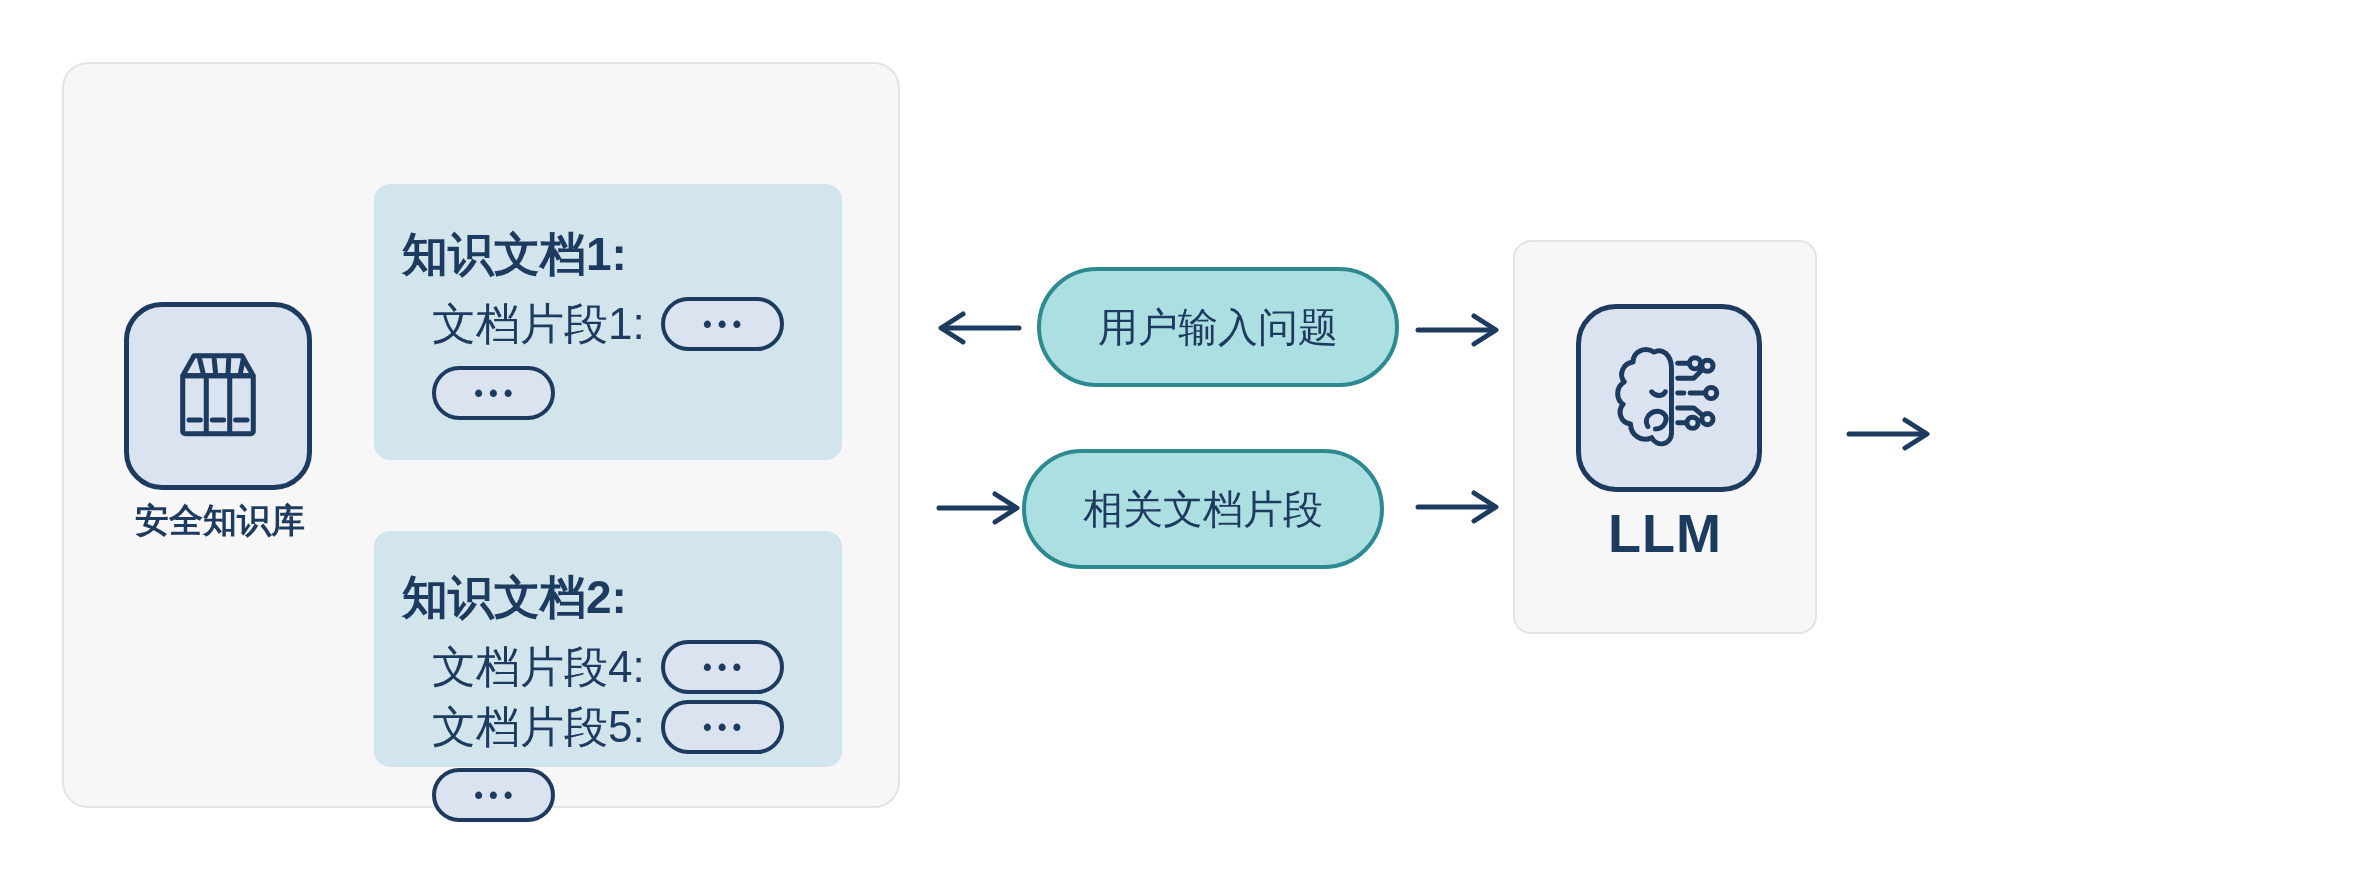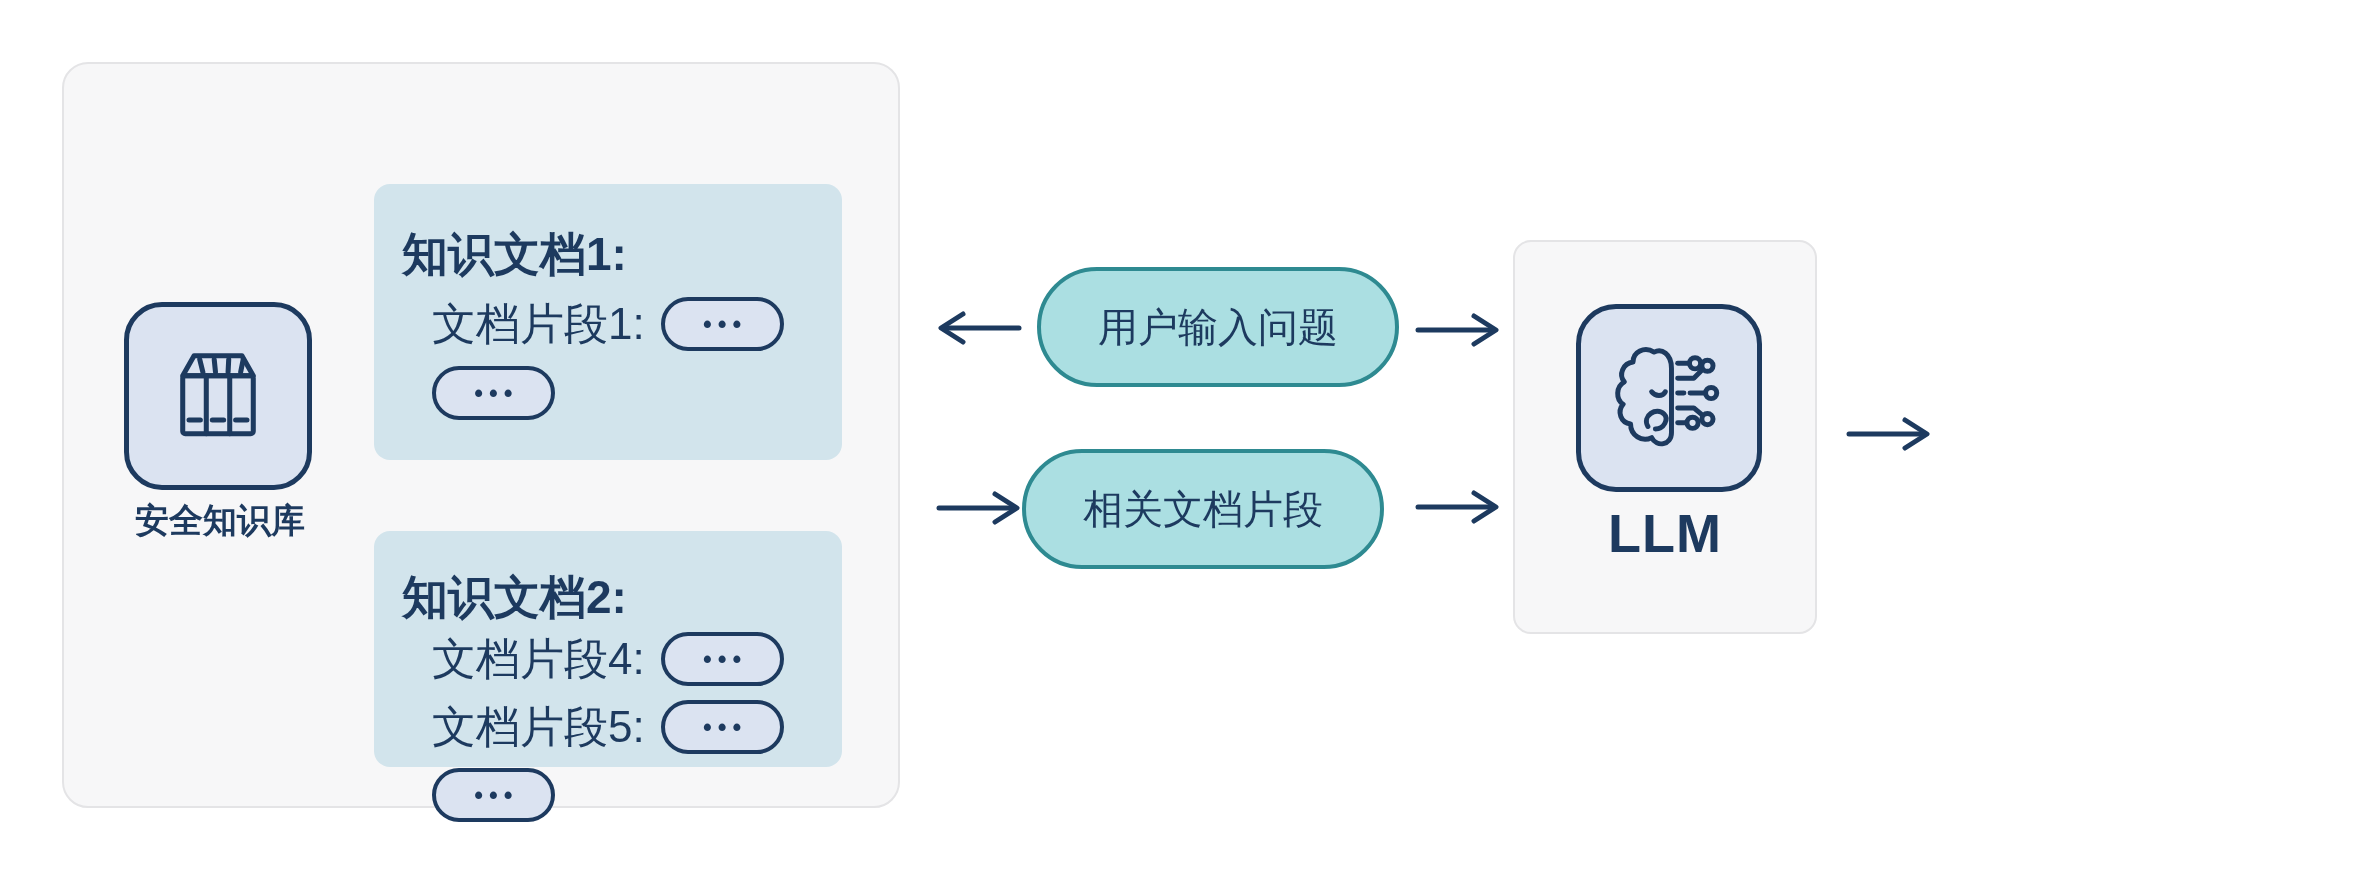--- a/index.html
+++ b/index.html
@@ -97,21 +97,21 @@
       </div>
       <div class="frag-row" style="top:181px;">
         <span class="frag-pill">
             <span class="dots">•••</span>
           </span>
       </div>
     </div>
 
     <div class="doc-card two" style="left:310px;">
       <div class="doc-title">知识文档2:</div>
-      <div class="frag-row" style="top:100px;text-align:center;">
+      <div class="frag-row" style="top:108px;text-align:center;">
         <span class="frag-label">文档片段4:</span>
         <span class="frag-pill">
             <span class="dots">•••</span>
           </span>
       </div>
       <div class="frag-row" style="top:168px;">
         <span class="frag-label">文档片段5:</span>
         <span class="frag-pill">
             <span class="dots">•••</span>
           </span>

